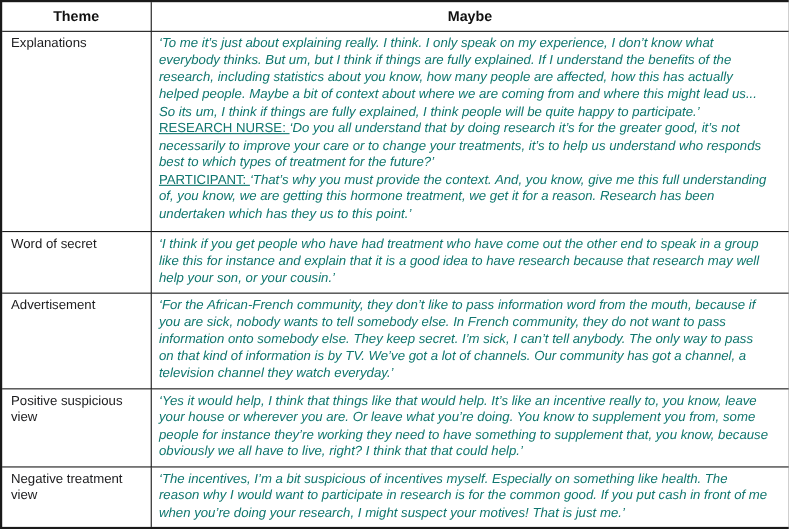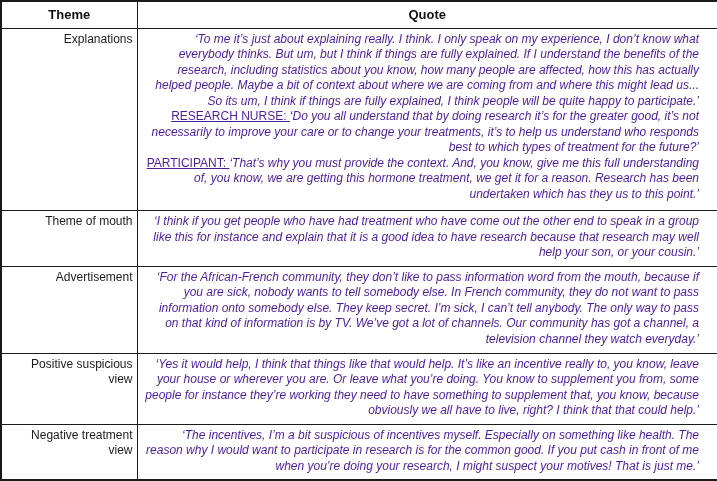--- a/index.html
+++ b/index.html
@@ -36,29 +36,27 @@
     padding: 5px 19px;
     height: 27px;
     vertical-align: middle;
     color: #111111;
   }
   td.theme-cell {
     font-size: 12px;
     line-height: 15.5px;
     padding: 3px 4px 3px 8px;
     color: #1c1c1e;
-    text-align: right;
   }
   td.quote-cell {
     font-size: 12px;
     line-height: 15.5px;
     padding: 3px 18px 3px 7px;
     font-style: italic;
-    color: #4c1d95;
-    text-align: right;
+    color: #0f766e;
   }
   .quote-paragraph {
     margin: 0;
     padding: 0;
   }
   .speaker-label {
     font-style: normal;
     text-decoration: underline;
   }
 </style>
@@ -66,34 +64,34 @@
 <body>
 
 <table class="themes-table">
   <colgroup>
     <col class="col-theme">
     <col class="col-quote">
   </colgroup>
   <thead>
     <tr>
       <th class="header-cell">Theme</th>
-      <th class="header-cell">Quote</th>
+      <th class="header-cell">Maybe</th>
     </tr>
   </thead>
   <tbody id="table-body">
       <tr>
         <td class="theme-cell">Explanations</td>
         <td class="quote-cell">
           <div class="quote-paragraph"><span>‘To me it’s just about explaining really. I think. I only speak on my experience, I don’t know what everybody thinks. But um, but I think if things are fully explained. If I understand the benefits of the research, including statistics about you know, how many people are affected, how this has actually helped people. Maybe a bit of context about where we are coming from and where this might lead us... So its um, I think if things are fully explained, I think people will be quite happy to participate.’</span></div>
           <div class="quote-paragraph"><span class="speaker-label">RESEARCH NURSE: </span><span>‘Do you all understand that by doing research it’s for the greater good, it’s not necessarily to improve your care or to change your treatments, it’s to help us understand who responds best to which types of treatment for the future?’</span></div>
           <div class="quote-paragraph"><span class="speaker-label">PARTICIPANT: </span><span>‘That’s why you must provide the context. And, you know, give me this full understanding of, you know, we are getting this hormone treatment, we get it for a reason. Research has been undertaken which has they us to this point.’</span></div>
         </td>
       </tr>
       <tr>
-        <td class="theme-cell">Theme of mouth</td>
+        <td class="theme-cell">Word of secret</td>
         <td class="quote-cell">
           <div class="quote-paragraph"><span>‘I think if you get people who have had treatment who have come out the other end to speak in a group like this for instance and explain that it is a good idea to have research because that research may well help your son, or your cousin.’</span></div>
         </td>
       </tr>
       <tr>
         <td class="theme-cell">Advertisement</td>
         <td class="quote-cell">
           <div class="quote-paragraph"><span>‘For the African-French community, they don’t like to pass information word from the mouth, because if you are sick, nobody wants to tell somebody else. In French community, they do not want to pass information onto somebody else. They keep secret. I’m sick, I can’t tell anybody. The only way to pass on that kind of information is by TV. We’ve got a lot of channels. Our community has got a channel, a television channel they watch everyday.’</span></div>
         </td>
       </tr>

